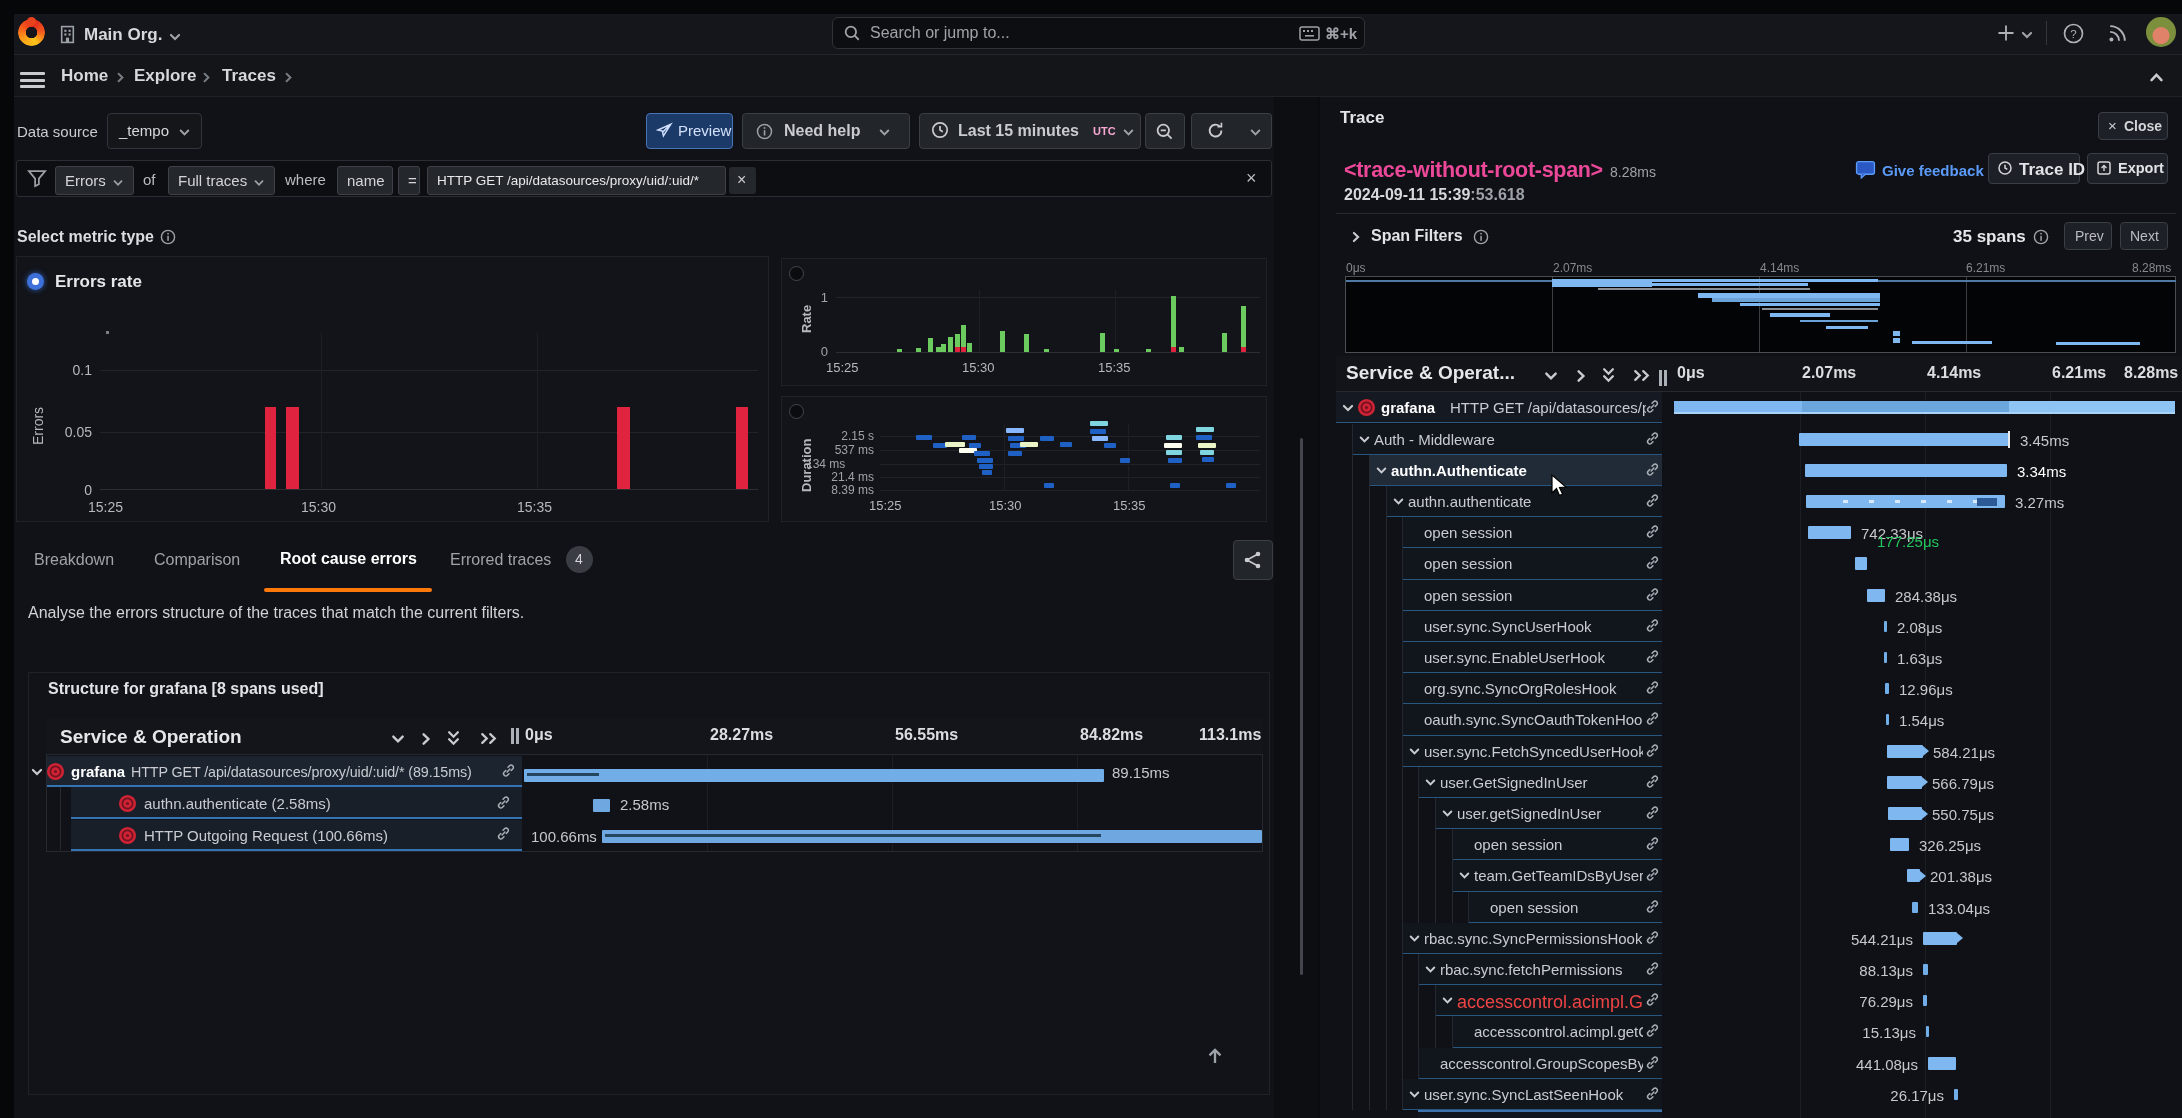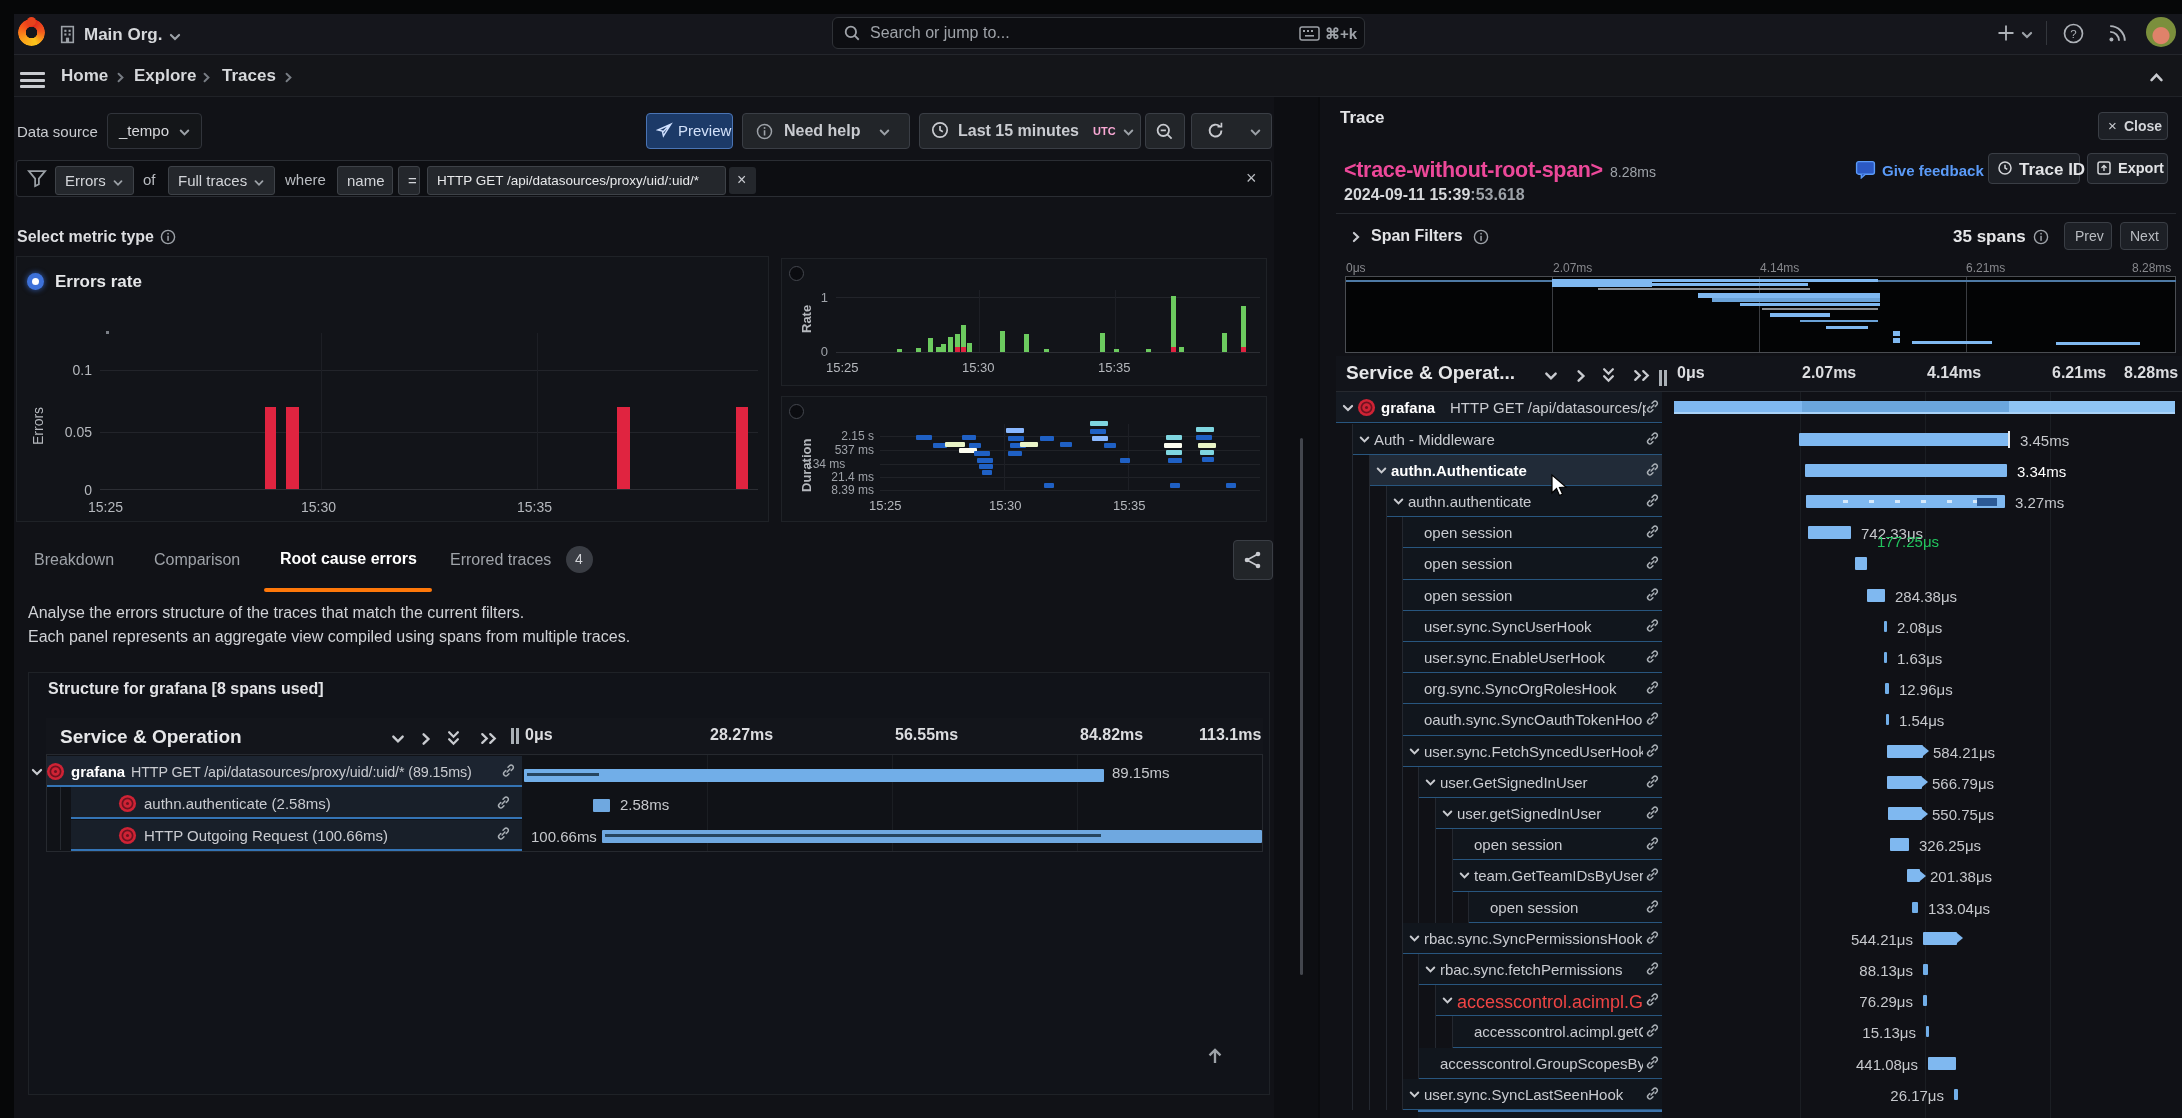--- a/index.html
+++ b/index.html
@@ -282,21 +282,20 @@
 <div class="btn" style="left:1233px;top:540px;width:40px;height:40px"></div>
 <svg class="a" style="left:1243px;top:550px" width="20" height="20" viewBox="0 0 20 20">
 <g fill="#c9cbd0">
         <circle cx="4" cy="10" r="2.3"></circle>
         <circle cx="15" cy="4" r="2.3"></circle>
         <circle cx="15" cy="16" r="2.3"></circle>
       </g>
 <path d="M4 10 L15 4 M4 10 L15 16" stroke="#c9cbd0" stroke-width="1.5"></path>
     </svg>
 <div class="txt" style="left:28px;top:604px;font-size:16px;color:#d0d2d6">Analyse the errors structure of the traces that match the current filters.</div>
-<div class="txt" style="left:28px;top:628px;font-size:16px;color:#d0d2d6">Each panel represents an aggregate view compiled using spans from multiple traces.</div>
 <div class="panel" style="left:28px;top:672px;width:1242px;height:423px;background:#111319"></div>
 <div class="txt b" style="left:48px;top:680px;font-size:16px;color:#e2e3e6">Structure for grafana [8 spans used]</div>
 <div class="a" style="left:46px;top:718px;width:1217px;height:134px;border:1px solid #26292f;background:#101217"></div>
 <div class="a" style="left:46px;top:718px;width:1217px;height:37px;border-bottom:1px solid #26292f;background:#13151b"></div>
 <div class="txt b" style="left:60px;top:726px;font-size:19px;color:#e6e7e9">Service &amp; Operation</div>
 <svg style="position:absolute;left:390px;top:731px" width="16" height="16" viewBox="0 0 12 12">
       <path d="M2.5 4.2l3.5 3.6 3.5-3.6" fill="none" stroke="#c9cbd0" stroke-width="1.8" stroke-linecap="round" transform="rotate(0 6 6)"></path>
     </svg>
 <svg style="position:absolute;left:418px;top:731px" width="16" height="16" viewBox="0 0 12 12">
       <path d="M2.5 4.2l3.5 3.6 3.5-3.6" fill="none" stroke="#c9cbd0" stroke-width="1.8" stroke-linecap="round" transform="rotate(-90 6 6)"></path>

